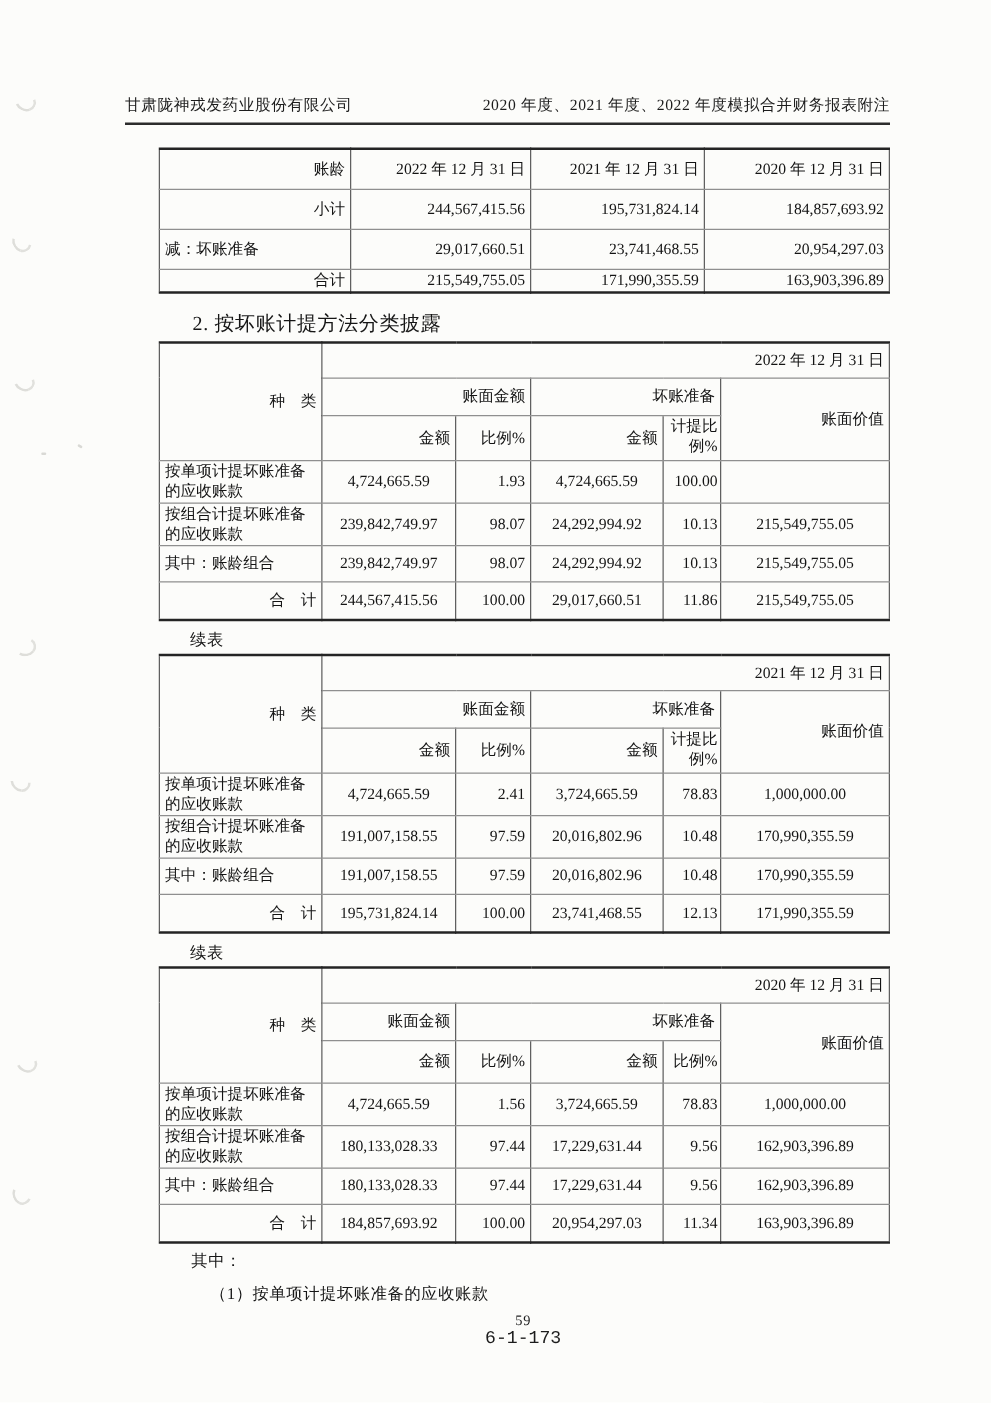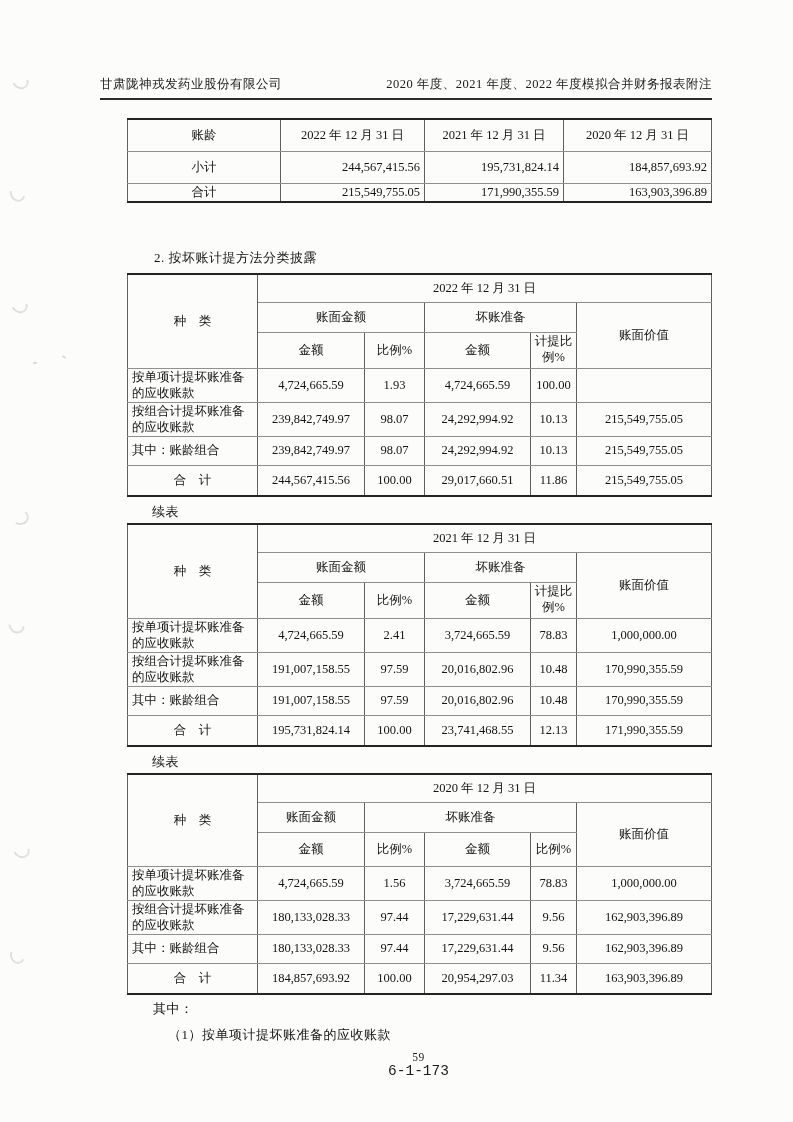--- a/index.html
+++ b/index.html
@@ -20,21 +20,21 @@
     position:absolute; left:127px; width:584px;
     border-collapse:collapse; table-layout:fixed;
     border-top:2.5px solid #242424; border-bottom:2.5px solid #242424;
     border-left:1px solid #555; border-right:1px solid #555;
   }
   table.t td {
     border-left:1px solid #606060; border-right:1px solid #606060;
     border-top:1px solid #8f8f8f; border-bottom:1px solid #8f8f8f;
     font-size:12.5px; padding:0 4px; overflow:hidden; color:#141414;
   }
-  td.ctr { text-align:center; }
+  td.ctr { text-align:right; }
   td.num { text-align:center; padding-right:9px; font-size:12.3px; }
   td.num1 { text-align:right; padding-right:15px; font-size:12.5px; }
   td.lbl { text-align:left; padding-left:4px; line-height:1.3; }
   
   .line { position:absolute; font-size:13px; color:#161616; letter-spacing:0.5px; white-space:nowrap; }
   
   .footer { position:absolute; top:1051px; left:22px; width:793px; text-align:center; }
   .pg { font-size:11.5px; letter-spacing:0.5px; }
   .docpg { font-size:14.5px; font-family:"Liberation Mono","DejaVu Sans Mono",monospace; letter-spacing:0px; margin-top:0px; }
   
@@ -78,30 +78,36 @@
       <td class="ctr">2022 年 12 月 31 日</td>
       <td class="ctr">2021 年 12 月 31 日</td>
       <td class="ctr">2020 年 12 月 31 日</td>
     </tr>
     <tr style="height:32px">
       <td class="ctr">小计</td>
       <td class="num1">244,567,415.56</td>
       <td class="num1">195,731,824.14</td>
       <td class="num1">184,857,693.92</td>
     </tr>
+    <tr style="height:32px">
+      <td class="lbl">减：坏账准备</td>
+      <td class="num1">29,017,660.51</td>
+      <td class="num1">23,741,468.55</td>
+      <td class="num1">20,954,297.03</td>
+    </tr>
     <tr style="height:16px">
       <td class="ctr">合计</td>
       <td class="num1">215,549,755.05</td>
       <td class="num1">171,990,355.59</td>
       <td class="num1">163,903,396.89</td>
     </tr>
   </tbody>
     </table>
 
-  <div class="line" style="top:249px; left:154px; font-size:13px;text-align:center;">2. 按坏账计提方法分类披露</div>
+  <div class="line" style="top:249px; left:154px; font-size:16px;text-align:center;">2. 按坏账计提方法分类披露</div>
 
   <table class="t" style="top:273px;">
     <colgroup>
         <col style="width:130px">
         <col style="width:107px">
         <col style="width:60px">
         <col style="width:106px">
         <col style="width:46px">
         <col style="width:135px">
       </colgroup>

